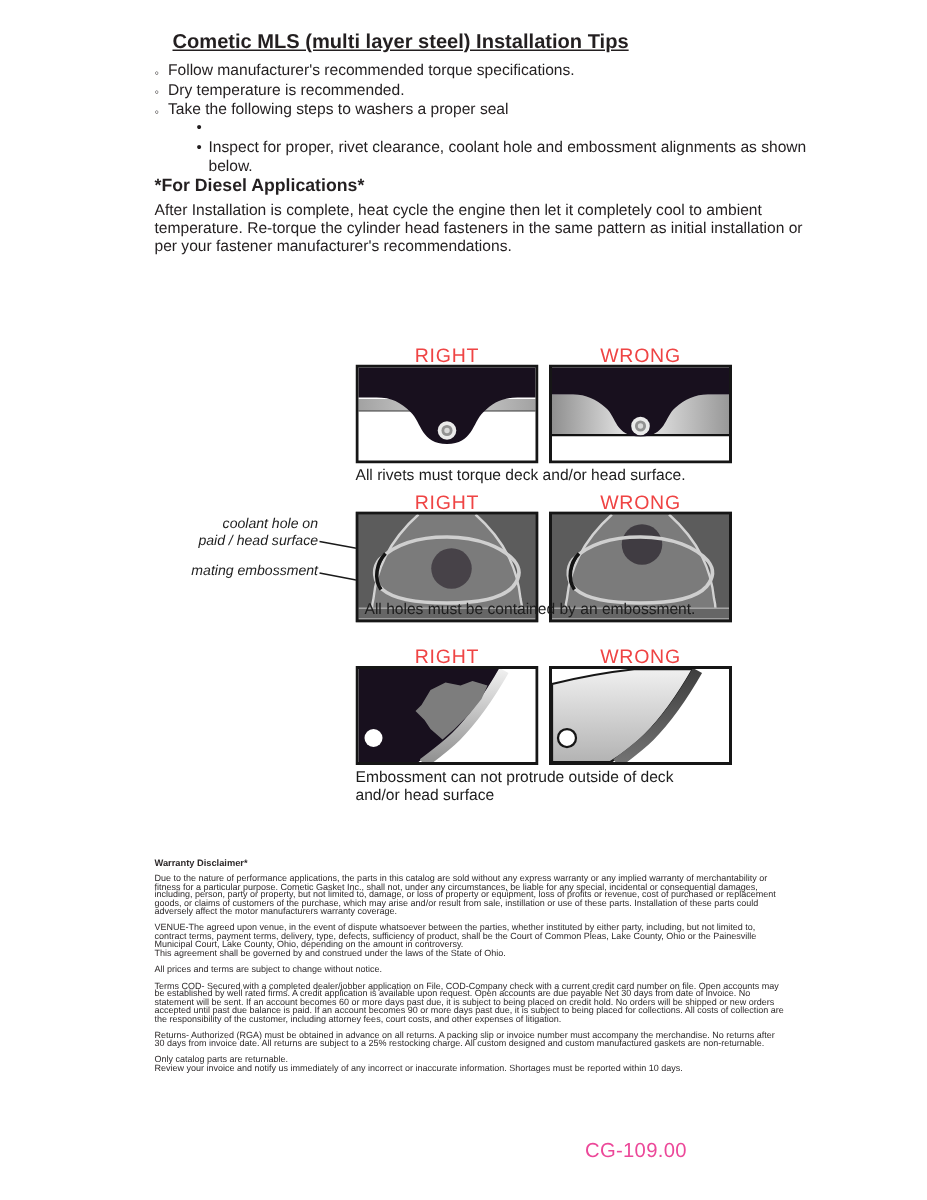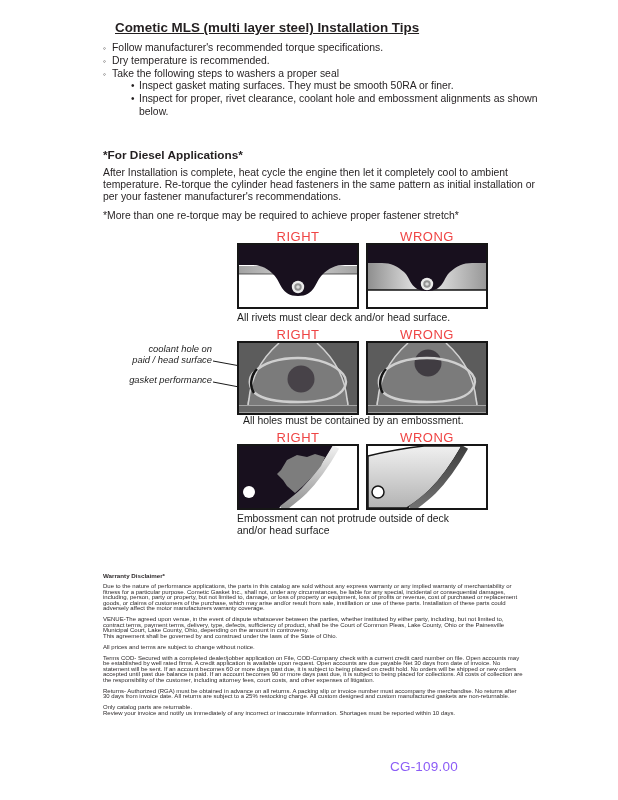--- a/index.html
+++ b/index.html
@@ -8,38 +8,38 @@
 
   
   .intro { position:absolute; left:103px; top:20px; width:438px; }
   .doc-title { font-size:13.4px; font-weight:bold; text-decoration:underline; margin:0 0 7px 12px; }
   .bullet-row { display:flex; font-size:10.4px; line-height:12.4px; }
   .bullet-marker { width:9px; flex:none; font-size:8.5px; line-height:12.8px; }
   .sub { margin-left:28px; }
   .sub .bullet-marker { width:8px; font-size:10px; }
 
   
-  .diesel { position:absolute; left:103px; top:116px; width:440px;margin-top:32px; }
+  .diesel { position:absolute; left:103px; top:116px; width:440px; }
   .diesel-heading { font-size:11.8px; font-weight:bold; margin:0 0 5px 0; }
   .para { font-size:10.4px; line-height:12.1px; margin:0 0 7px 0; }
 
   
   .dlabel { position:absolute; width:122px; text-align:center; font-size:13px; letter-spacing:0.5px; color:#ef4444; }
   .panel { position:absolute; line-height:0; }
   .caption { position:absolute; font-size:10.4px; line-height:12px; color:#1d1d1d; }
   .callout { position:absolute; left:100px; width:112px; text-align:right; font-size:9.4px; line-height:10.7px; color:#1d1d1d;font-style:italic; }
   .leader { position:absolute; left:205px; top:352px; }
 
   
   .disclaimer { position:absolute; left:103px; top:572px; width:420px; color:#2e2a2b; }
   .disc-heading { font-size:6.2px; font-weight:bold; margin:0 0 5px 0; }
   .disc-para { font-size:6px; line-height:5.5px; margin:0 0 5.5px 0; }
   .disc-para.tight { margin-bottom:0; }
 
-  .page-code { position:absolute; left:390px; top:759px; font-size:13.5px; color:#8b5cf6; letter-spacing:0.2px; }
+  .page-code { position:absolute; left:390px; top:759px; font-size:13.5px; color:#ec4899; letter-spacing:0.2px; }
 </style>
 </head>
 <body>
 
 <div class="page">
 
   <div class="intro">
     <div class="doc-title">Cometic MLS (multi layer steel) Installation Tips</div>
 
     <div class="bullet-row">
@@ -49,32 +49,30 @@
     <div class="bullet-row">
       <span class="bullet-marker">◦</span>
       <span>Dry temperature is recommended.</span>
     </div>
     <div class="bullet-row">
       <span class="bullet-marker">◦</span>
       <span>Take the following steps to washers a proper seal</span>
     </div>
     <div class="bullet-row sub">
       <span class="bullet-marker">•</span>
-      <span>Inspect gasket mating surfaces.  They must be smooth 50RA or finer.</span>
     </div>
     <div class="bullet-row sub">
       <span class="bullet-marker">•</span>
       <span>Inspect for proper, rivet clearance, coolant hole and embossment alignments as shown below.</span>
     </div>
   </div>
 
   <div class="diesel">
     <div class="diesel-heading">*For Diesel Applications*</div>
     <p class="para">After Installation is complete, heat cycle the engine then let it completely cool to ambient temperature. Re-torque the cylinder head fasteners in the same pattern as initial installation or per your fastener manufacturer's recommendations.</p>
-    <p class="para">*More than one re-torque may be required to achieve proper fastener stretch*</p>
   </div>
 
   <div class="dlabel" style="left:237px; top:229px;">RIGHT</div>
   <div class="dlabel" style="left:366px; top:229px;">WRONG</div>
 
   <div class="panel" style="left:237px; top:243px;">
     <svg width="122" height="66" viewBox="0 0 122 66">
       <defs>
         <linearGradient id="g1" x1="0" y1="0" x2="1" y2="0">
           <stop offset="0" stop-color="#a2a2a2"></stop>
@@ -107,31 +105,31 @@
       <rect x="2" y="20" width="118" height="27" fill="url(#g2)"></rect>
       <path d="M2,47 H120" stroke="#111111" stroke-width="1.5"></path>
       <path d="M2,2 H120 V20 L106,20 C97,20 91,23 84,29 C77,35 78,48 61,48 C44,48 45,35 38,29 C31,23 25,20 16,20 L2,20 Z" fill="#18101e"></path>
       <circle cx="61" cy="41" r="6.2" fill="#ebebeb"></circle>
       <circle cx="61" cy="41" r="3.7" fill="#929292"></circle>
       <circle cx="61" cy="41" r="1.8" fill="#dadada"></circle>
       <rect x="1" y="1" width="120" height="64" fill="none" stroke="#161616" stroke-width="2"></rect>
     </svg>
   </div>
 
-  <div class="caption" style="left:237px; top:312px;">All rivets must clear deck and/or head surface.</div>
+  <div class="caption" style="left:237px; top:312px;">All rivets must torque deck and/or head surface.</div>
 
   <div class="dlabel" style="left:237px; top:327px;">RIGHT</div>
   <div class="dlabel" style="left:366px; top:327px;">WRONG</div>
 
   <div class="callout" style="top:344px;">
     <div>coolant hole on</div>
     <div>paid / head surface</div>
   </div>
   <div class="callout" style="top:375px;">
-    <div>gasket performance</div>
+    <div>mating embossment</div>
   </div>
 
   <svg class="leader" width="100" height="45">
     <line x1="8" y1="9" x2="90" y2="24" stroke="#1a1a1a" stroke-width="1"></line>
     <line x1="8" y1="30" x2="55" y2="39" stroke="#1a1a1a" stroke-width="1"></line>
   </svg>
 
   <div class="panel" style="left:237px; top:341px;">
     <svg width="122" height="74" viewBox="0 0 122 74">
       <rect x="0" y="0" width="122" height="74" fill="#7b7b7b"></rect>
@@ -159,21 +157,21 @@
       <rect x="2" y="64" width="118" height="1.2" fill="#a5a5a5"></rect>
       <rect x="2" y="65" width="118" height="7" fill="#666666"></rect>
       <rect x="2" y="71" width="118" height="1" fill="#9e9e9e"></rect>
       <circle cx="62" cy="22" r="13.5" fill="#403c42"></circle>
       <path d="M16,32 C26,22 40,17 61,17 C82,17 98,24 106,33 C110,38 110,44 105,50 C98,58 82,61 61,61 C42,61 26,59 18,52 C12,47 11,38 16,32 Z" fill="none" stroke="#cfcfcf" stroke-width="2.4"></path>
       <path d="M20,28 C14,34 12,45 17,52" fill="none" stroke="#141414" stroke-width="2.4"></path>
       <rect x="1" y="1" width="120" height="72" fill="none" stroke="#161616" stroke-width="2"></rect>
     </svg>
   </div>
 
-  <div class="caption" style="left:243px; top:415px;">All holes must be contained by an embossment.</div>
+  <div class="caption" style="left:243px; top:401px;">All holes must be contained by an embossment.</div>
 
   <div class="dlabel" style="left:237px; top:430px;">RIGHT</div>
   <div class="dlabel" style="left:366px; top:430px;">WRONG</div>
 
   <div class="panel" style="left:237px; top:444px;">
     <svg width="122" height="66" viewBox="0 0 122 66">
       <defs>
         <linearGradient id="sg" x1="0" y1="0" x2="0" y2="1">
           <stop offset="0" stop-color="#efefef"></stop>
             <stop offset="1" stop-color="#8f8f8f"></stop>

